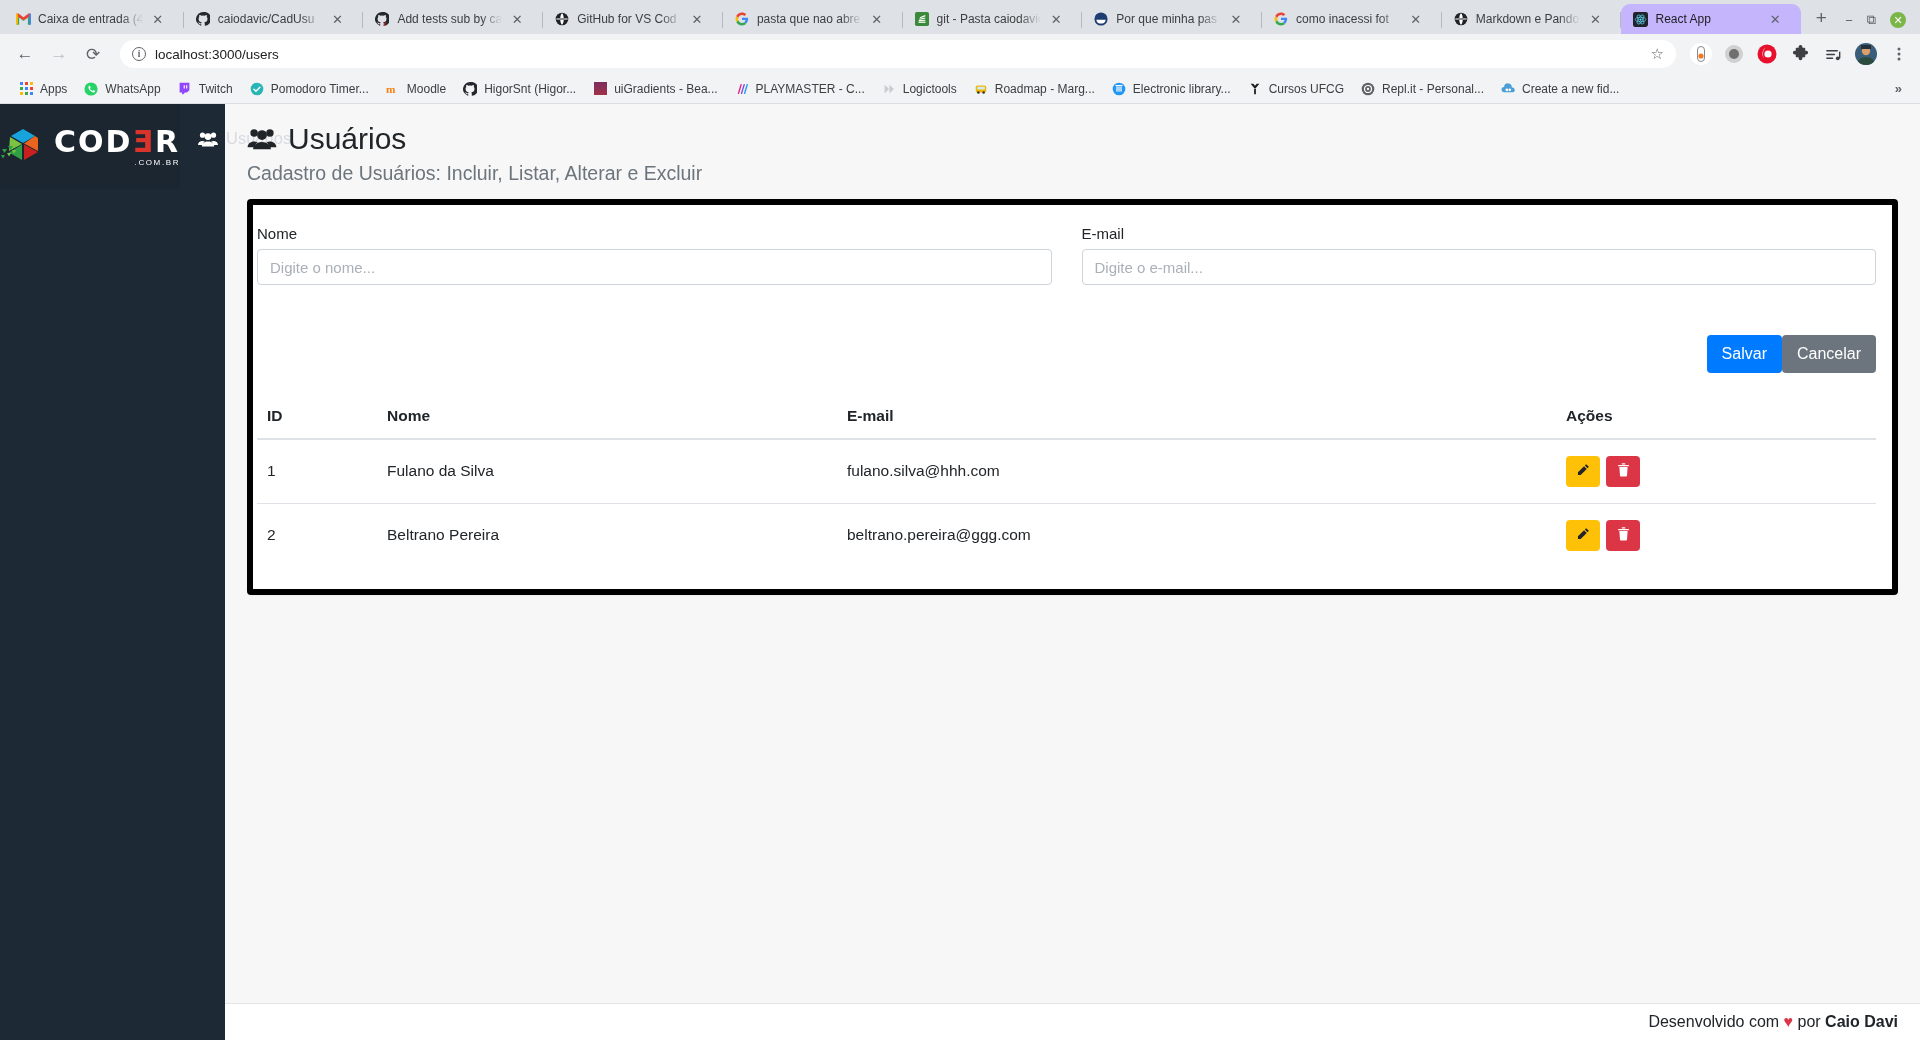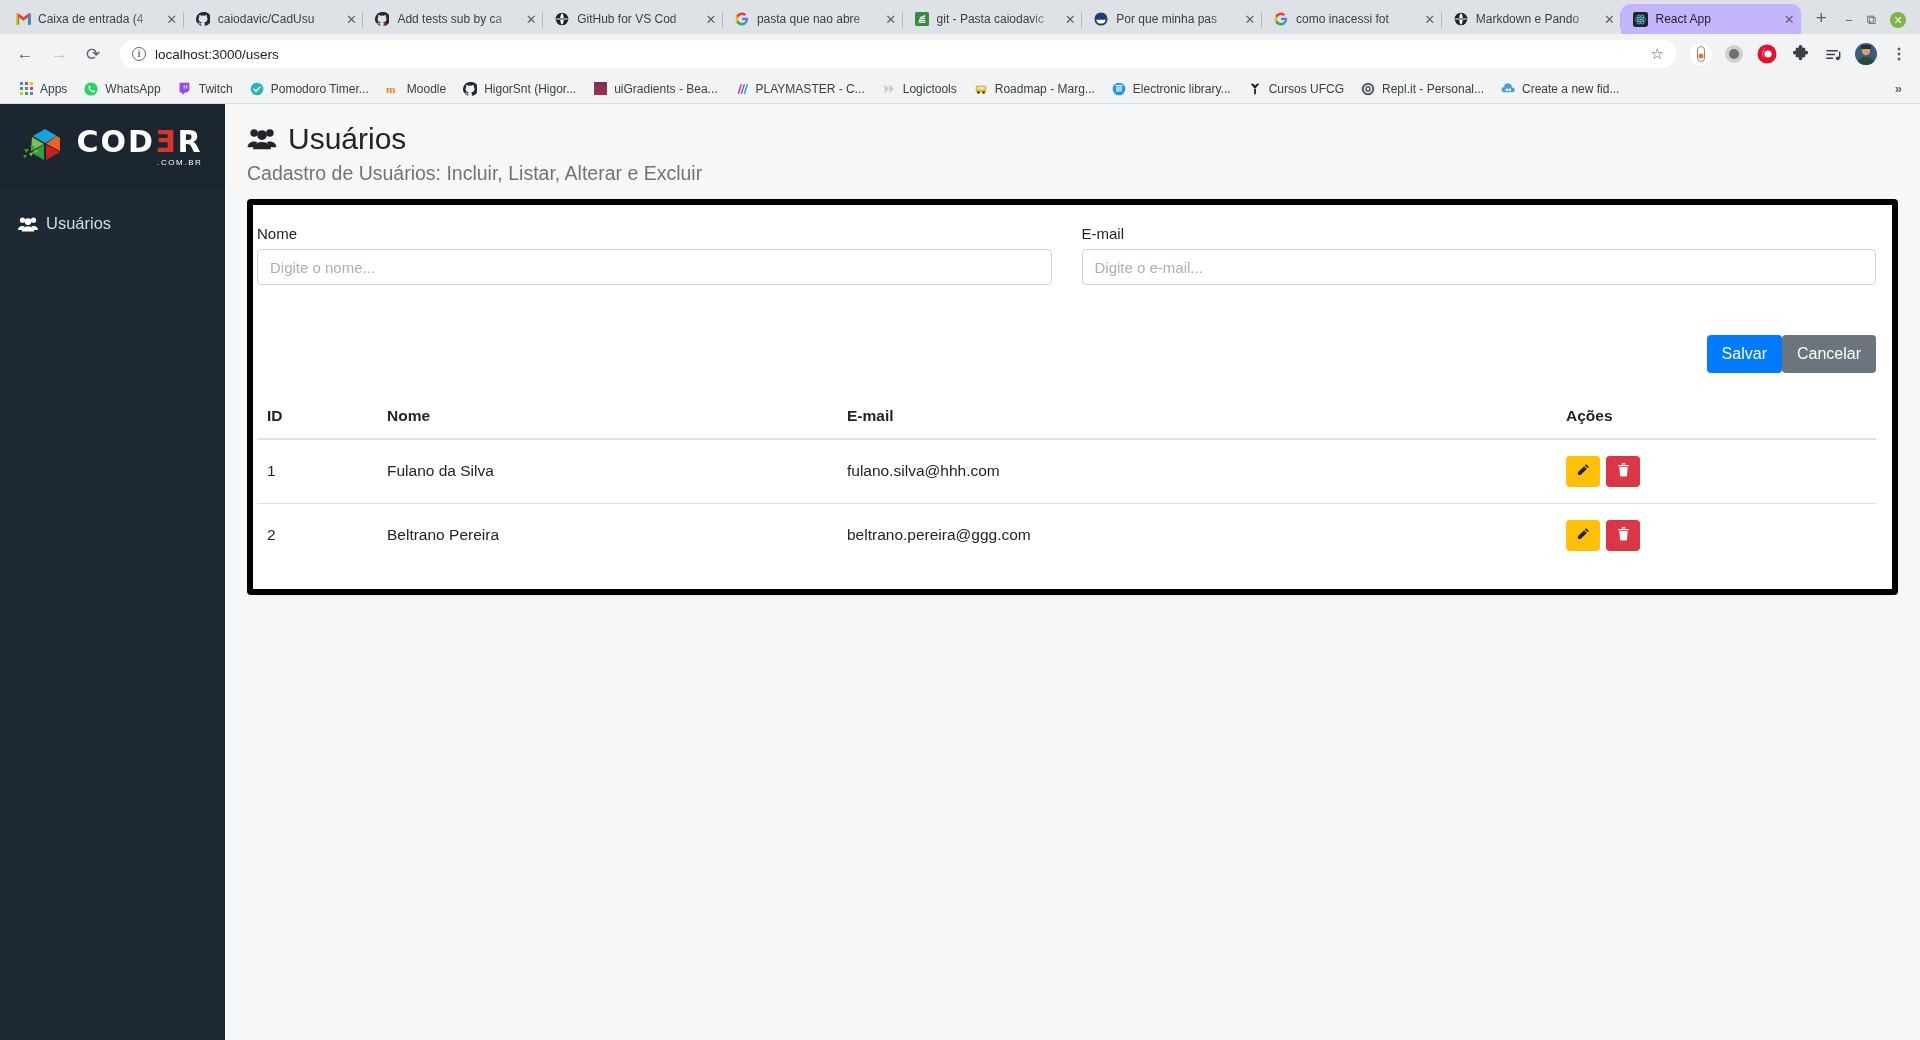--- a/index.html
+++ b/index.html
@@ -20,21 +20,21 @@
     align-items: flex-end;
     padding-left: 4px;
     position: relative;
     flex: 0 0 34px;
   }
   .tab {
     height: 30px;
     display: flex;
     align-items: center;
     gap: 7px;
-    padding: 0 4px 0 11px;
+    padding: 0 18px 0 11px;
     max-width: 186px;
     min-width: 60px;
     flex: 1 1 0;
     position: relative;
     font-size: 12px;
     color: #3c4043;
     cursor: default;
     white-space: nowrap;
   }
   .tab:not(.active)::after {
@@ -150,21 +150,21 @@
   }
   .bm-ic { width: 16px; height: 16px; flex: 0 0 16px; display: flex; align-items: center; justify-content: center; font-size: 11px; }
   .bm-overflow { margin-left: auto; padding: 2px 8px; color: #5f6368; font-size: 13px; font-weight: bold; }
 
   
   .viewport { flex: 1 1 auto; display: flex; background: #f7f7f7; position: relative; overflow: hidden; }
 
   .sidebar {
     width: 225px; flex: 0 0 225px;
     background: #1d2935;
-    display: flex; flex-direction: column;
+    display: flex; flex-direction: row;
   }
   .logo-wrap {
     height: 85px;
     display: flex; align-items: center; justify-content: center;
     gap: 8px;
     background: #1b2631;
   }
   .logo-mark { width: 46px; height: 44px; flex: 0 0 46px; }
   .logo-text { display: flex; flex-direction: column; align-items: flex-end; line-height: 1; }
   .logo-coder {
@@ -813,16 +813,19 @@
                         </svg>
                     </span>
                   </button>
                 </div>
               </td>
             </tr>
           </tbody>
         </table>
       </div>
 
+      <div class="footer">
+        <span>Desenvolvido com </span><span class="heart">♥</span><span> por </span><b>Caio Davi</b>
+      </div>
 
     </div>
   </div>
 </div>
 
 </body></html>

